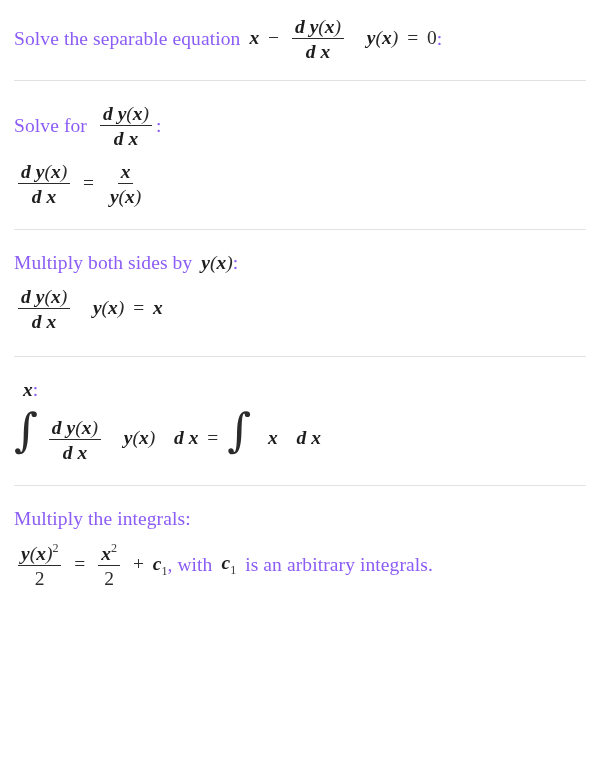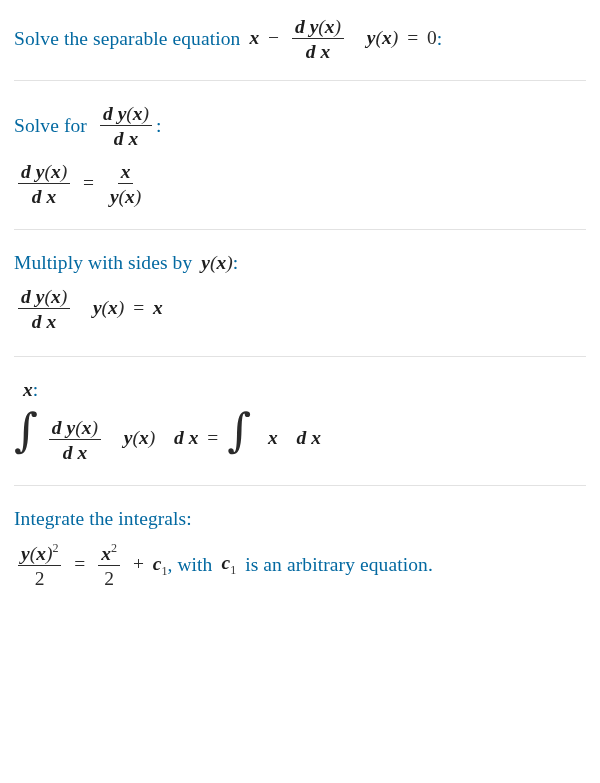--- a/index.html
+++ b/index.html
@@ -31,21 +31,21 @@
     width: 100%;
   }
   .line {
     display: flex;
     align-items: center;
     flex-wrap: nowrap;
     white-space: nowrap;
   }
   .txt {
     font-size: 19.5px;
-    color: #0369a1;
+    color: #8b5cf6;
     letter-spacing: 0.1px;
   }
   .mathblk {
     font-size: 19.5px;
     color: #3a3a3a;
   }
   .mi {
     font-style: italic;
     font-family: "Liberation Serif", "DejaVu Serif", serif;
     color: #2b2b2b;
@@ -180,21 +180,21 @@
           </span>
         </span>
       </span>
     </div>
   </div>
 
   <hr class="divider">
 
   <div class="step" id="step3">
     <div class="line">
-      <span class="txt">Multiply with sides by</span>
+      <span class="txt">Multiply both sides by</span>
       <span class="sp6"></span>
       <span class="mathblk">
         <span class="mi-b">y</span><span class="mi">(</span><span class="mi-b">x</span><span class="mi">)</span>
       </span>
       <span class="txt">:</span>
     </div>
     <div class="rowgap"></div>
     <div class="line">
       <span class="mathblk">
         <span class="frac">
@@ -246,21 +246,21 @@
         <span class="sp6"></span>
         <span class="dsym">d</span><span class="sp3"></span><span class="mi-b">x</span>
       </span>
     </div>
   </div>
 
   <hr class="divider">
 
   <div class="step" id="step5">
     <div class="line">
-      <span class="txt">Integrate the integrals:</span>
+      <span class="txt">Multiply the integrals:</span>
     </div>
     <div class="rowgap"></div>
     <div class="line">
       <span class="mathblk">
         <span class="frac">
           <span class="num">
             <span class="mi-b">y</span><span class="mi">(</span><span class="mi-b">x</span><span class="mi">)</span><span class="sup" style="font-style:normal;">2</span>
           </span>
           <span class="den">
             <span class="mi" style="font-style:normal;">2</span>
@@ -277,17 +277,17 @@
         </span>
         <span class="op">+</span>
         <span class="mi-b">c</span><span class="sub">1</span>
       </span>
       <span class="txt">, with</span>
       <span class="sp6"></span>
       <span class="mathblk">
         <span class="mi-b">c</span><span class="sub">1</span>
       </span>
       <span class="sp6"></span>
-      <span class="txt">is an arbitrary equation.</span>
+      <span class="txt">is an arbitrary integrals.</span>
     </div>
   </div>
 
 </div>
 
 </body></html>

